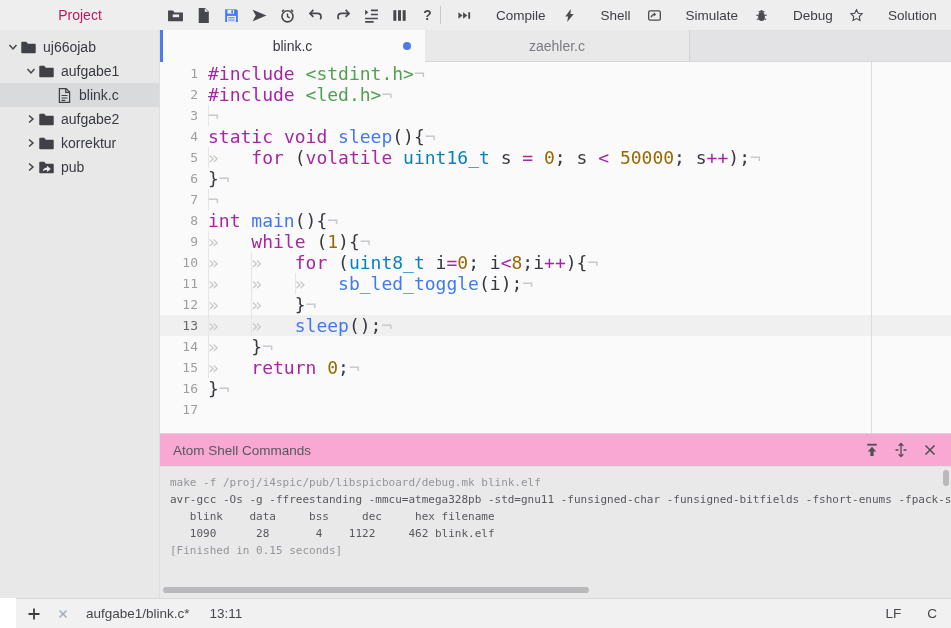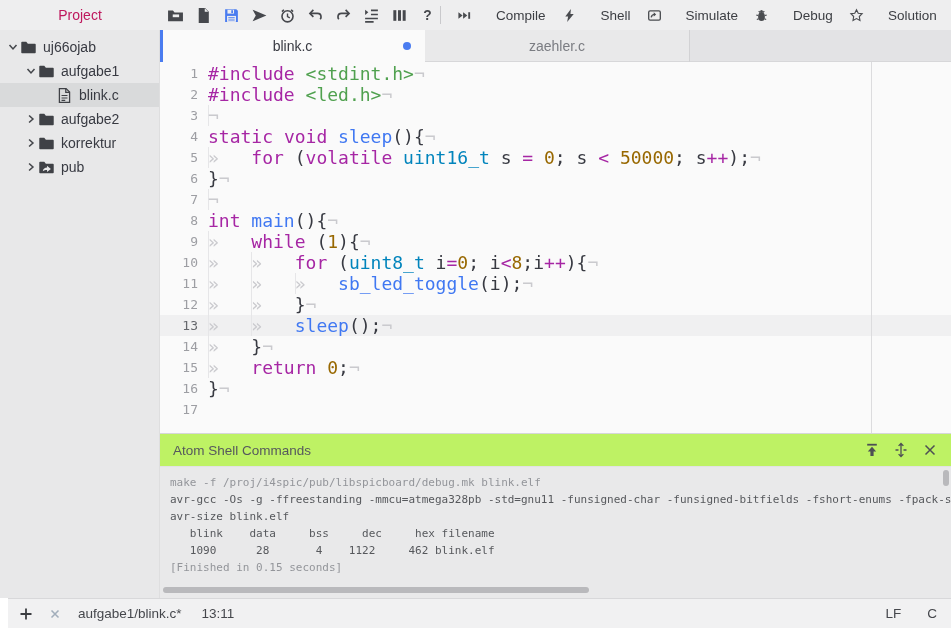--- a/index.html
+++ b/index.html
@@ -54,32 +54,32 @@
   .tk-ty{color:#0184bc;}
   .tk-st{color:#50a14f;}
   .tk-nu{color:#986801;}
   .tk-pl{color:#383a42;}
   .tk-inv{color:#cacace;}
   .tk-tab{color:#cacace;background:linear-gradient(#e6e6e8,#e6e6e8) left top/1px 100% no-repeat;}
   .tk-invg{color:#cacace;background:linear-gradient(#e6e6e8,#e6e6e8) left top/1px 100% no-repeat;}
 
   
   .panel{position:absolute;left:160px;right:0;top:433px;bottom:30px;}
-  .panel-head{height:34px;background:#bef264;border-top:1px solid #d6d6d8;border-bottom:1px solid #e2e2e4;display:flex;align-items:center;padding:0 13px;box-sizing:border-box;}
+  .panel-head{height:34px;background:#f9a8d4;border-top:1px solid #d6d6d8;border-bottom:1px solid #e2e2e4;display:flex;align-items:center;padding:0 13px;box-sizing:border-box;}
   .panel-title{flex:1;font-size:13.5px;color:#56585d;}
   .ph-icon{width:16px;height:16px;color:#4d4f54;margin-left:13px;cursor:pointer;flex:none;}
   .ph-icon svg{width:100%;height:100%;display:block;}
   .panel-out{position:absolute;top:34px;left:0;right:0;bottom:0;background:#e9e9ea;overflow:hidden;padding:7px 0 0 10px;}
   .out-line{font-family:"DejaVu Sans Mono",monospace;font-size:11px;line-height:17px;white-space:pre;color:#56585c;}
   .out-line.dim{color:#93959a;}
   .hthumb{position:absolute;bottom:5px;left:3px;width:426px;height:6px;border-radius:3px;background:#b9b9bc;cursor:pointer;}
   .vthumb{position:absolute;top:3px;right:2px;width:6px;height:16px;border-radius:3px;background:#b9b9bc;cursor:pointer;}
 
   
-  .statusbar{position:absolute;left:8px;right:0;bottom:0;height:30px;background:#f1f1f2;border-top:1px solid #d8d8da;box-sizing:border-box;display:flex;align-items:center;font-size:13.5px;color:#45474c;}
+  .statusbar{position:absolute;left:16px;right:0;bottom:0;height:30px;background:#f1f1f2;border-top:1px solid #d8d8da;box-sizing:border-box;display:flex;align-items:center;font-size:13.5px;color:#45474c;}
   .st-icon{width:16px;height:16px;flex:none;cursor:pointer;}
   .st-icon svg{width:100%;height:100%;display:block;}
   .st-plus{margin-left:10px;color:#3b3d41;}
   .st-x{margin-left:14px;color:#a2aebb;width:14px;height:14px;}
   .st-file{margin-left:16px;}
   .st-cursor{margin-left:20px;cursor:pointer;}
   .st-spacer{flex:1;}
   .st-lf{cursor:pointer;}
   .st-c{margin:0 14px 0 26px;cursor:pointer;}
 </style>
@@ -399,21 +399,20 @@
       <span class="ph-icon" id="ph-close">
           <svg viewBox="0 0 16 16" stroke="currentColor" stroke-width="1.5" fill="none">
             <path d="M3.5 3.5l9 9M12.5 3.5l-9 9"></path>
           </svg>
         </span>
     </div>
     <div class="panel-out">
       <div id="out-lines">
           <div class="out-line dim">make -f /proj/i4spic/pub/libspicboard/debug.mk blink.elf</div>
           <div class="out-line">avr-gcc -Os -g -ffreestanding -mmcu=atmega328pb -std=gnu11 -funsigned-char -funsigned-bitfields -fshort-enums -fpack-struct</div>
-          <div class="out-line">avr-size blink.elf</div>
           <div class="out-line">   blink    data     bss     dec     hex filename</div>
           <div class="out-line">   1090      28       4    1122     462 blink.elf</div>
           <div class="out-line dim">[Finished in 0.15 seconds]</div>
         </div>
       <div class="hthumb"></div>
       <div class="vthumb"></div>
     </div>
   </div>
 
   <div class="statusbar">

